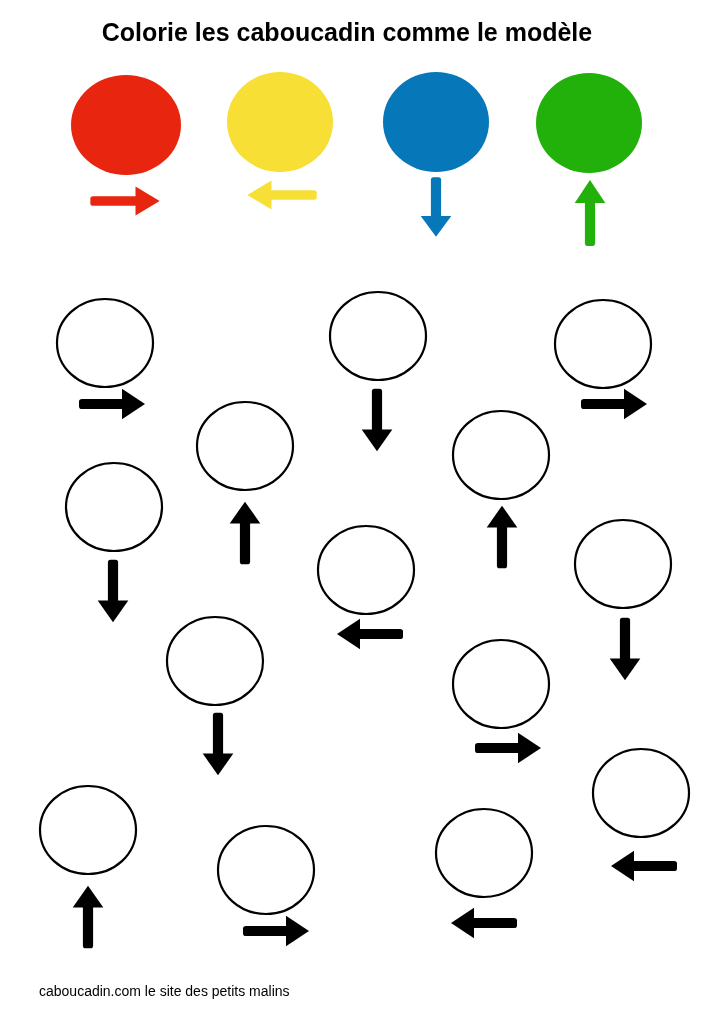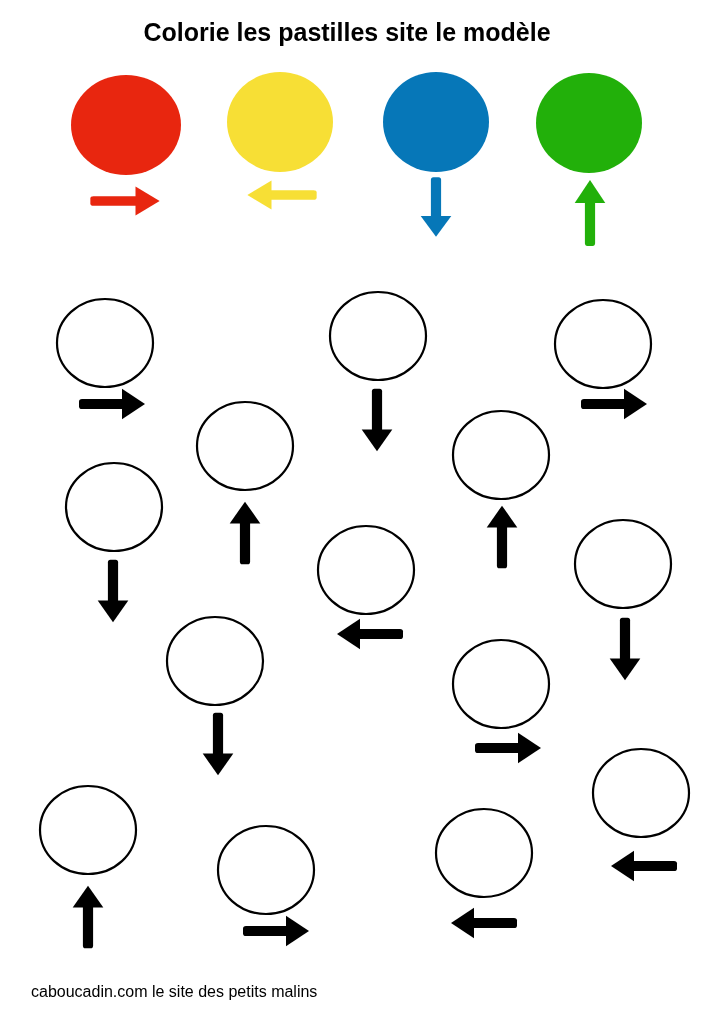--- a/index.html
+++ b/index.html
@@ -1,24 +1,24 @@
 <!DOCTYPE html>
 <html><head>
 <meta charset="utf-8">
 <style>
   html,body{margin:0;padding:0;background:#fff;}
   body{width:724px;height:1024px;position:relative;overflow:hidden;font-family:"Liberation Sans",sans-serif;}
   .title{position:absolute;left:0;top:18px;width:694px;text-align:center;font-weight:bold;font-size:25px;color:#000;}
-  .footer{position:absolute;left:31px;top:983px;font-size:16px;color:#000;}
+  .footer{position:absolute;left:39px;top:983px;font-size:14px;color:#000;}
   svg.sheet{position:absolute;left:0;top:0;}
 </style>
 </head>
 <body>
 
-<div class="title">Colorie les pastilles site le modèle</div>
+<div class="title">Colorie les caboucadin comme le modèle</div>
 
 <svg class="sheet" width="724" height="1024" viewBox="0 0 724 1024">
   <defs>
 
     <g id="arrowR">
       <rect x="-33" y="-6" width="46" height="12" rx="3"></rect>
       <polygon points="10,-18 33,0 10,18"></polygon>
     </g>
   </defs>
 

